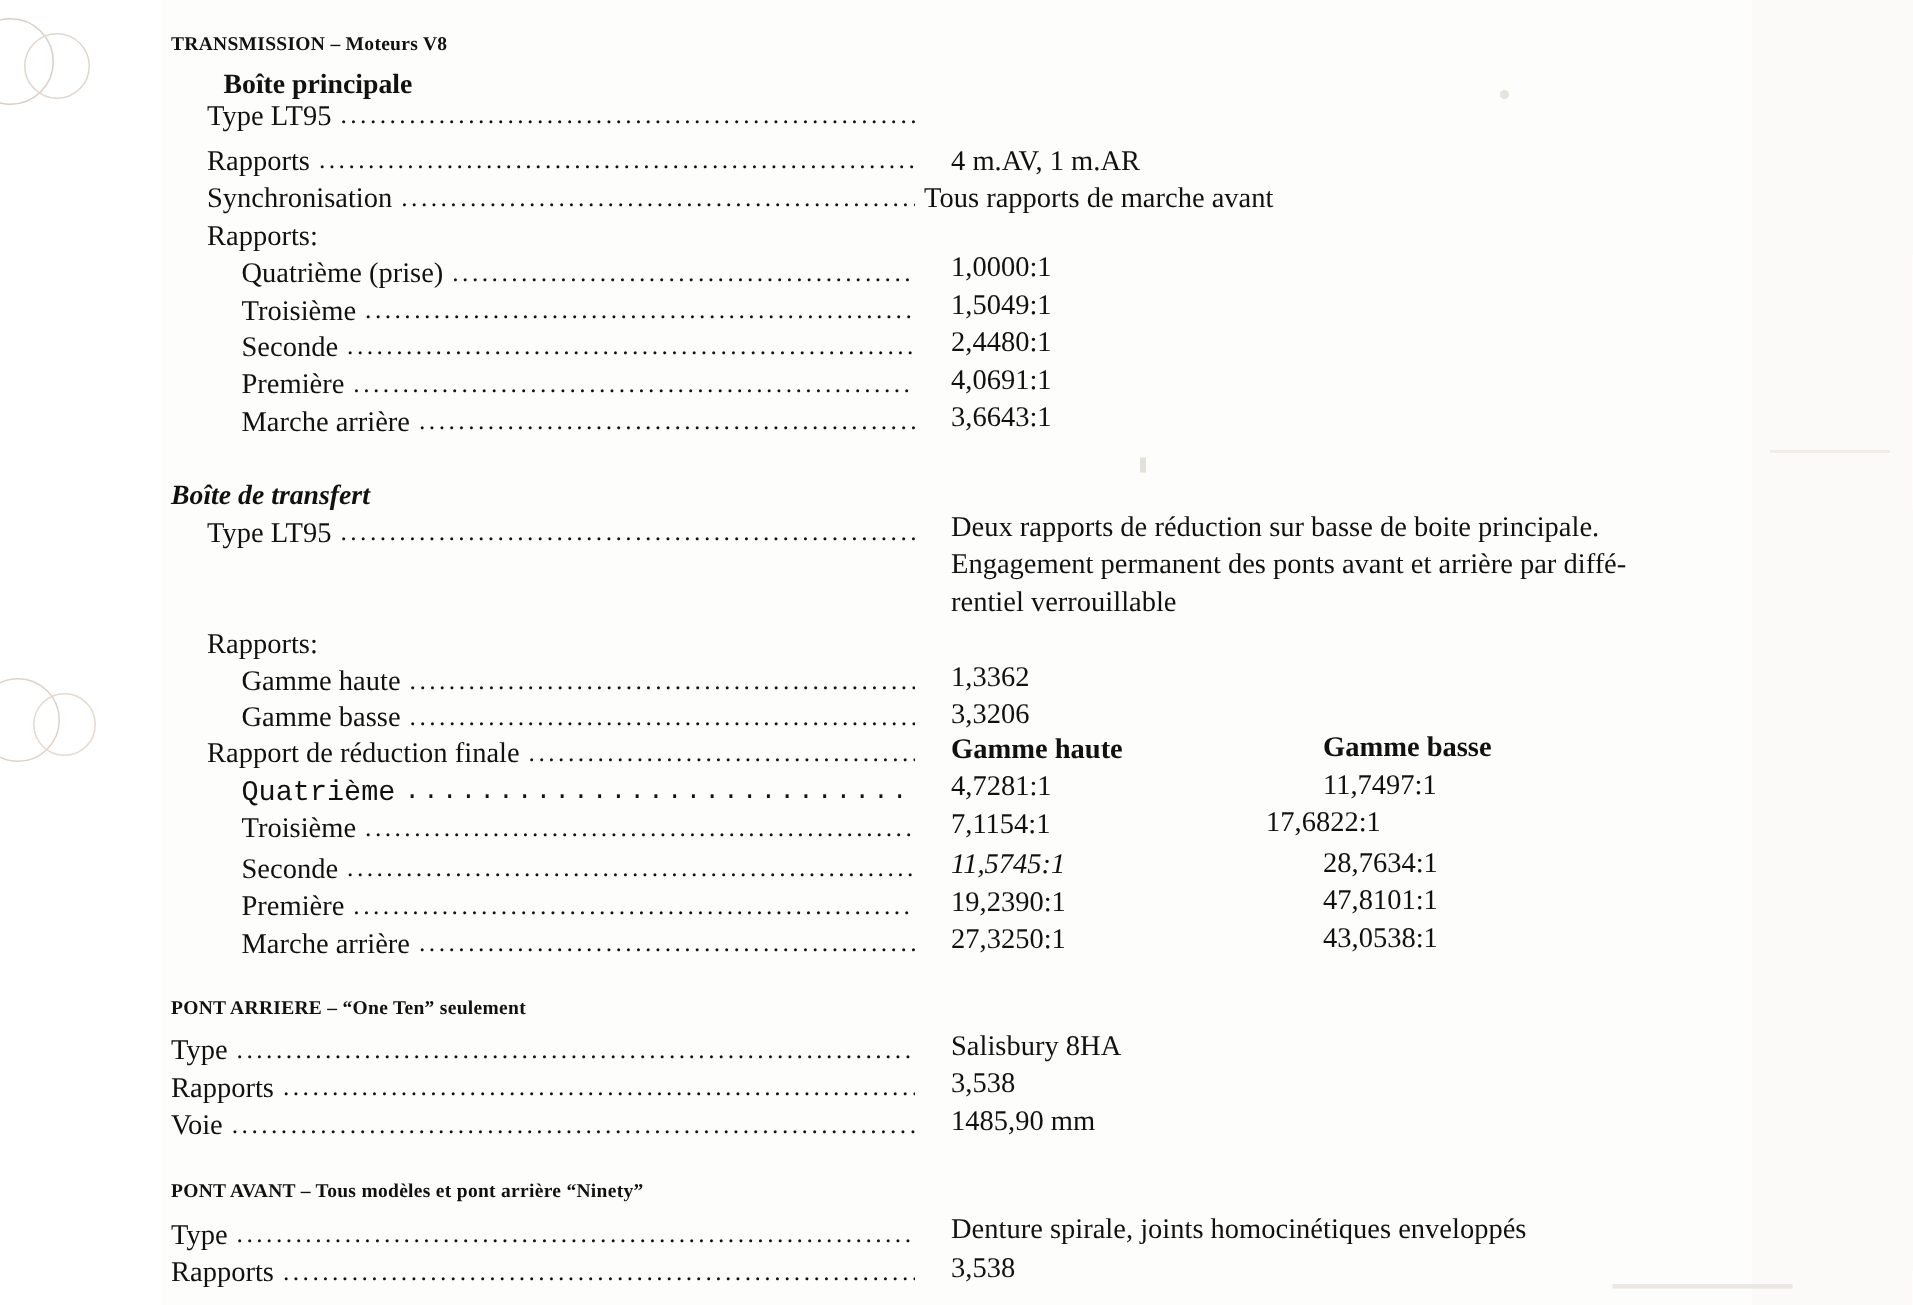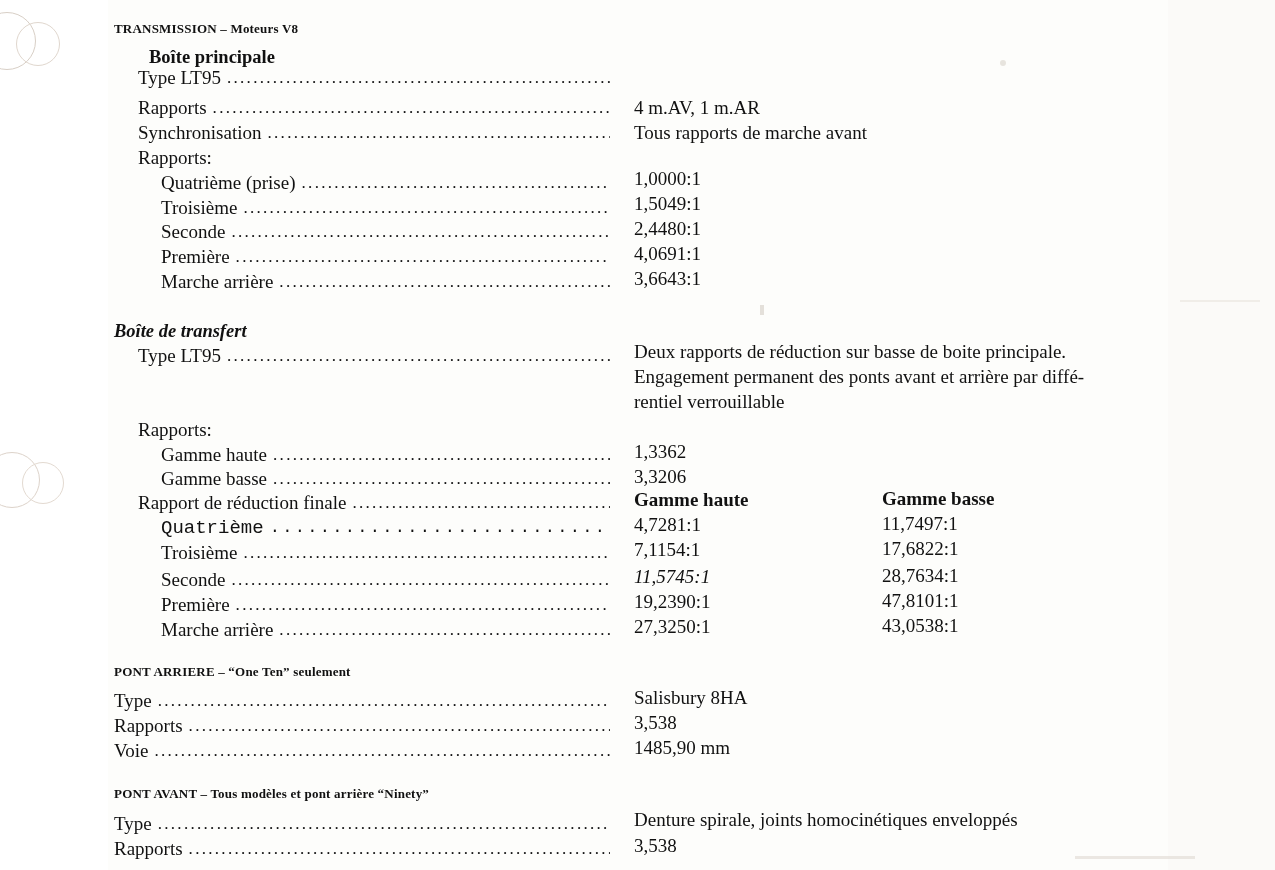--- a/index.html
+++ b/index.html
@@ -135,21 +135,21 @@
     <div class="lbl-wrap" style="left:138px; top:97px; width:472px;">
       <span class="txt label">Rapports</span>
       <span class="dots">................................................................................................................</span>
     </div>
     <div class="valcol" style="left:634px; top:97px;">4 m.AV, 1 m.AR</div>
 
     <div class="lbl-wrap" style="left:138px; top:122px; width:472px;">
       <span class="txt label">Synchronisation</span>
       <span class="dots">................................................................................................................</span>
     </div>
-    <div class="valcol" style="left:634px; top:122px;">Tous rapports de marche avant</div>
+    <div class="valcol" style="left:616px; top:122px;">Tous rapports de marche avant</div>
 
     <div class="row label" style="left:138px; top:147px;">Rapports:</div>
 
     <div class="lbl-wrap" style="left:161px; top:172px; width:449px;">
       <span class="txt label">Quatrième (prise)</span>
       <span class="dots">................................................................................................................</span>
     </div>
     <div class="valcol" style="left:634px; top:168px;">1,0000:1</div>
 
     <div class="lbl-wrap" style="left:161px; top:197px; width:449px;">
@@ -212,21 +212,21 @@
       <span class="dots">................................................................................................................</span>
     </div>
     <div class="valcol" style="left:634px; top:514px;">4,7281:1</div>
     <div class="valcol2" style="left:882px; top:513px;">11,7497:1</div>
 
     <div class="lbl-wrap" style="left:161px; top:542px; width:449px;">
       <span class="txt label">Troisième</span>
       <span class="dots">................................................................................................................</span>
     </div>
     <div class="valcol" style="left:634px; top:539px;">7,1154:1</div>
-    <div class="valcol2" style="left:882px; top:538px;">17,6822:1</div>
+    <div class="valcol2" style="left:844px; top:538px;">17,6822:1</div>
 
     <div class="lbl-wrap" style="left:161px; top:569px; width:449px;">
       <span class="txt label">Seconde</span>
       <span class="dots">................................................................................................................</span>
     </div>
     <div class="valcol" style="left:634px; top:566px;font-style:italic;">11,5745:1</div>
     <div class="valcol2" style="left:882px; top:565px;">28,7634:1</div>
 
     <div class="lbl-wrap" style="left:161px; top:594px; width:449px;">
       <span class="txt label">Première</span>

